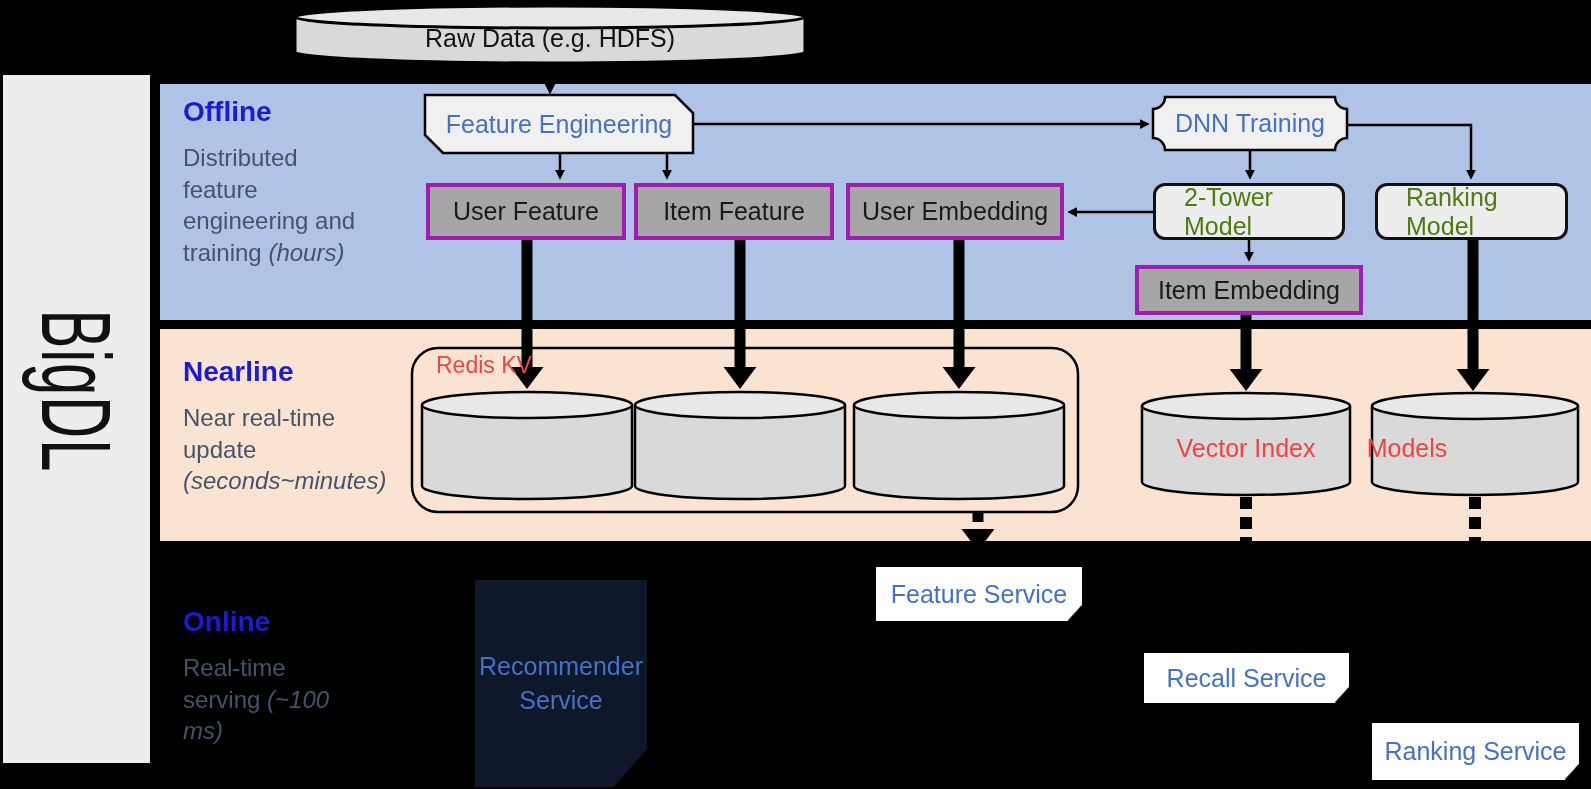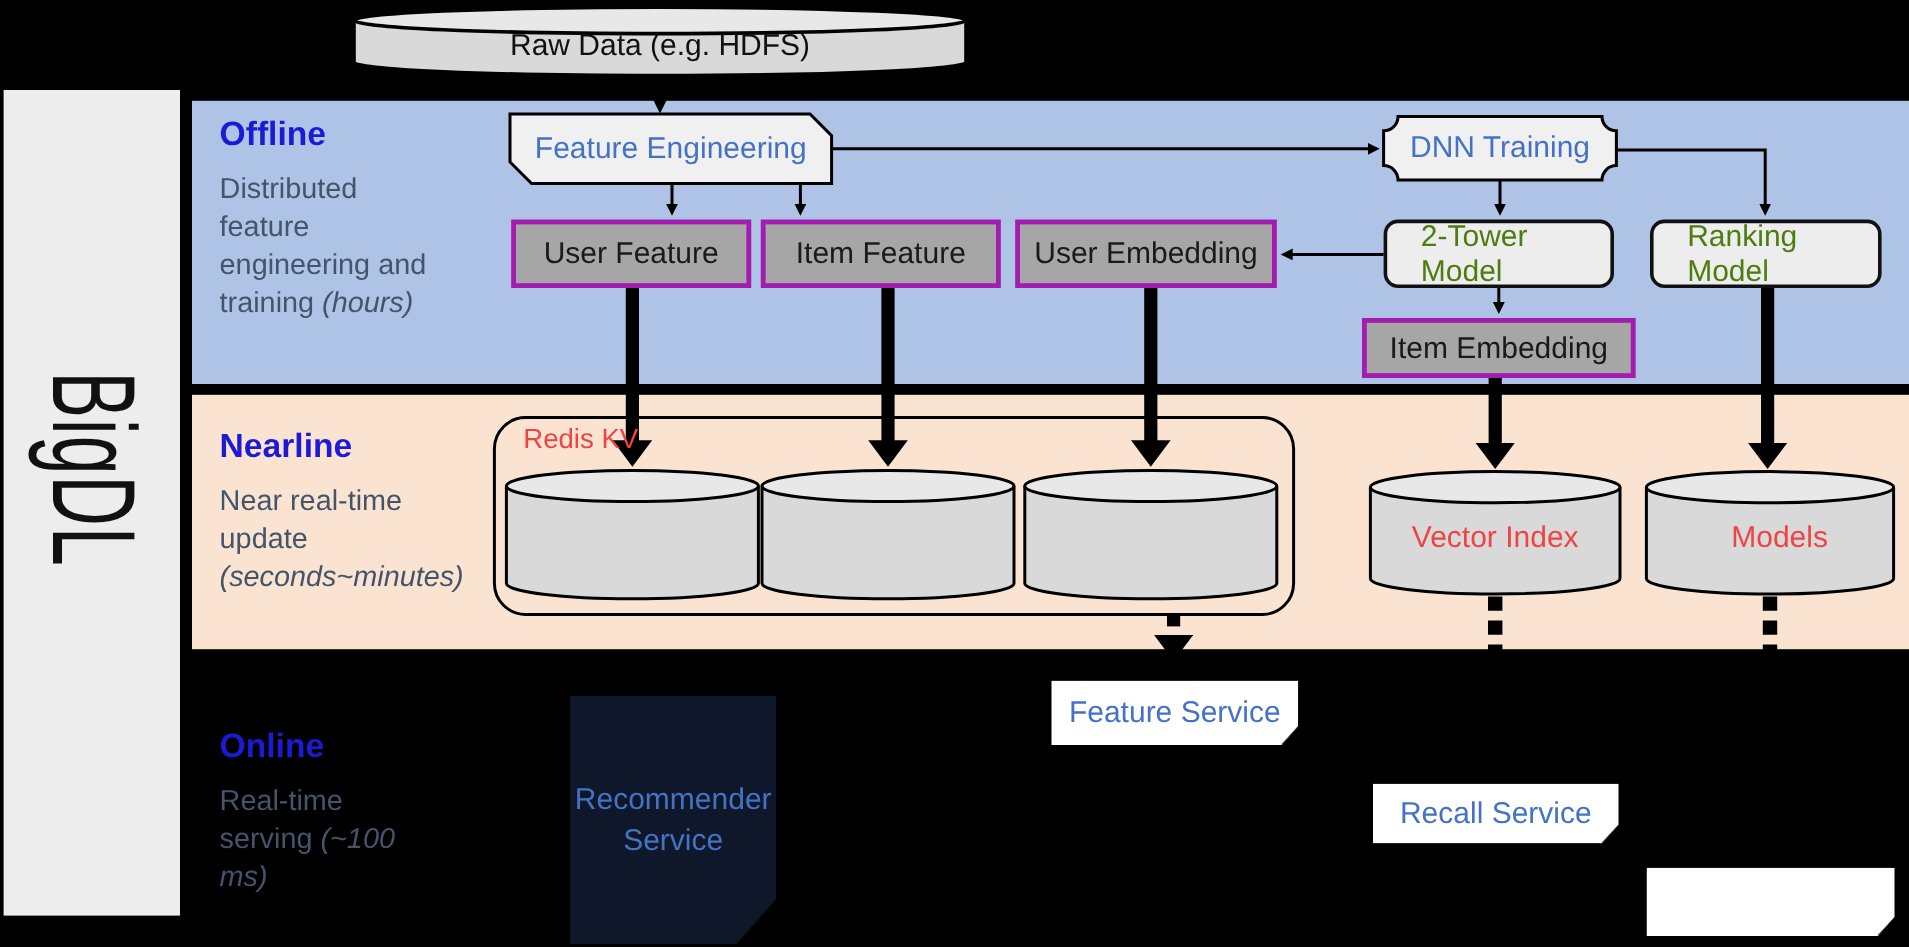--- a/index.html
+++ b/index.html
@@ -134,21 +134,21 @@
   <div class="gray-box" style="left:426px;top:183px;width:200px;height:57px;">User Feature</div>
   <div class="gray-box" style="left:634px;top:183px;width:200px;height:57px;">Item Feature</div>
   <div class="gray-box" style="left:846px;top:183px;width:218px;height:57px;">User Embedding</div>
   <div class="gray-box" style="left:1135px;top:265px;width:228px;height:50px;">Item Embedding</div>
 
   <div class="round-box green-t" style="left:1153px;top:183px;width:192px;height:57px;">2-Tower Model</div>
   <div class="round-box green-t" style="left:1375px;top:183px;width:193px;height:57px;">Ranking Model</div>
 
   <div class="redis-label brown-t" style="left:436px;top:352px;">Redis KV</div>
   <div class="node-label brown-t" style="left:1142px;top:430px;width:208px;height:36px;">Vector Index</div>
-  <div class="node-label brown-t" style="left:1380px;top:430px;width:206px;height:36px;">Models</div>
+  <div class="node-label brown-t" style="left:1304px;top:430px;width:206px;height:36px;">Models</div>
 
   <div class="doc-box" style="left:475px;top:580px;width:172px;height:207px;">
     <span class="blue-t">Recommender Service</span>
     <svg class="doc-fold" width="34" height="38">
       <polygon points="1,37 33,2 33,37" fill="#bfbfbf" stroke="#111" stroke-width="2"></polygon>
     </svg>
   </div>
 
   <div class="svc-box" style="left:876px;top:567px;width:206px;height:54px;">
     <span class="blue-t">Feature Service</span>
@@ -158,18 +158,19 @@
   </div>
 
   <div class="svc-box" style="left:1144px;top:653px;width:205px;height:50px;">
     <span class="blue-t">Recall Service</span>
     <svg class="svc-fold" width="14" height="16">
       <polygon points="1,15 13,2 13,15" fill="#8c8c8c" stroke="#111" stroke-width="1.5"></polygon>
     </svg>
   </div>
 
   <div class="svc-box" style="left:1372px;top:723px;width:207px;height:57px;">
+    <span class="blue-t">Ranking Service</span>
     <svg class="svc-fold" width="14" height="16">
       <polygon points="1,15 13,2 13,15" fill="#8c8c8c" stroke="#111" stroke-width="1.5"></polygon>
     </svg>
   </div>
 
 </div>
 
 </body></html>

